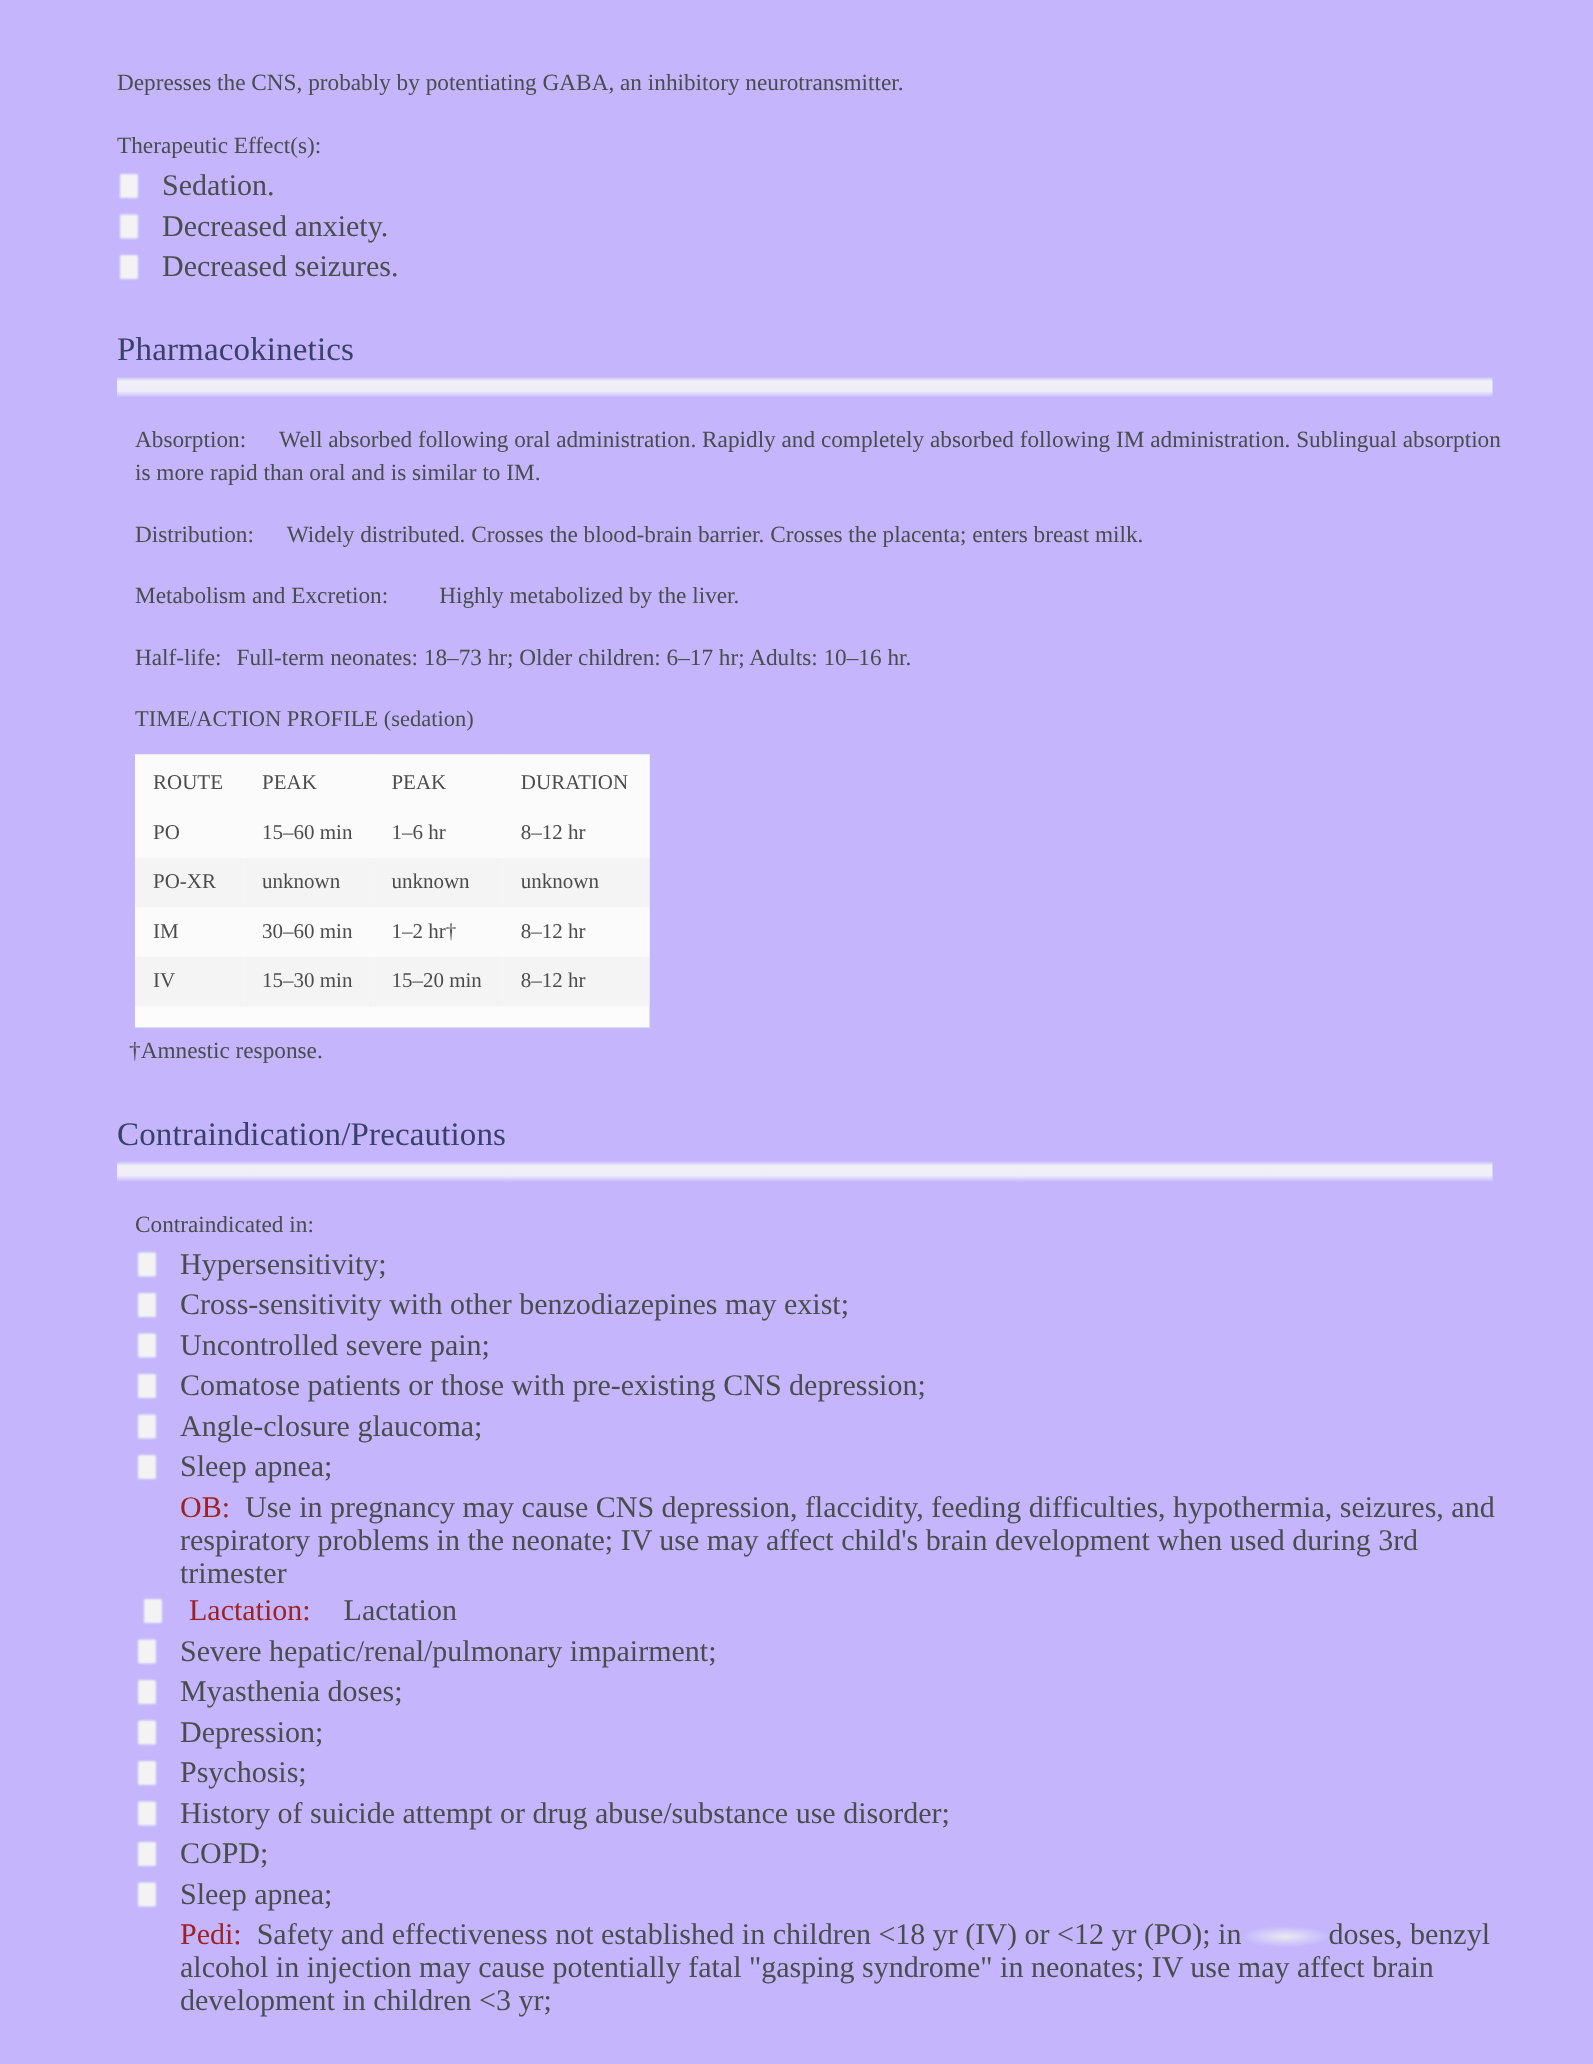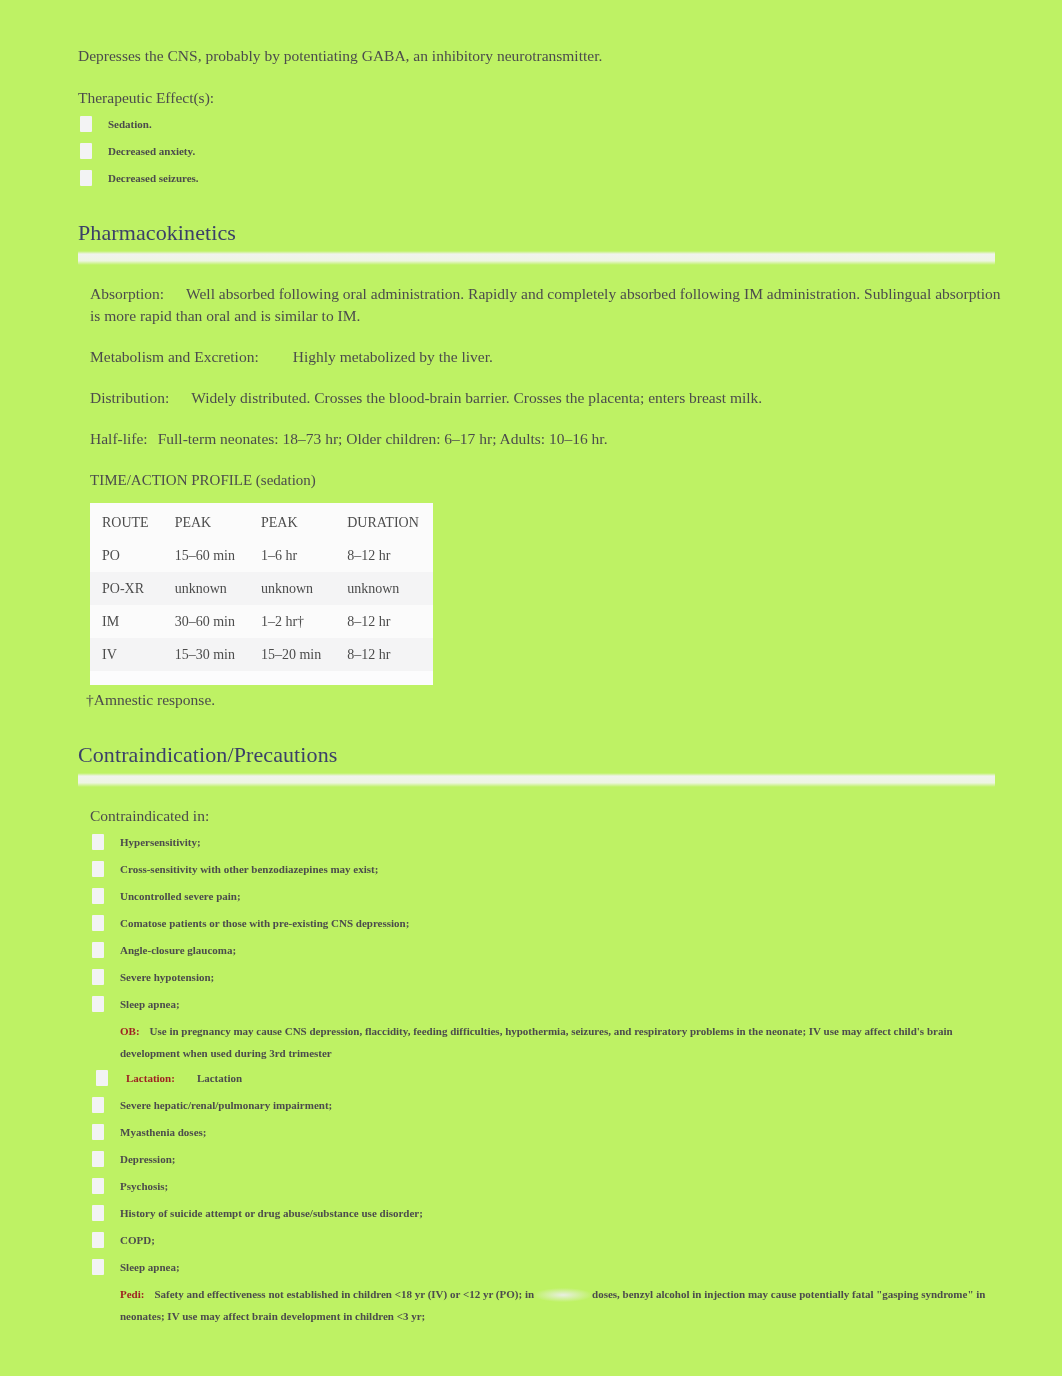--- a/index.html
+++ b/index.html
@@ -12,21 +12,21 @@
     width: 1062px;
     height: 1376px;
     font-family: "Liberation Serif", "DejaVu Serif", serif;
     color: #4a4a4a;
     -webkit-font-smoothing: antialiased;
   }
   .page {
     position: relative;
     width: 1062px;
     height: 1376px;
-    background: #bef264;
+    background: #c4b5fd;
     overflow: hidden;
   }
 
   
   .para {
     font-size: 15.5px;
     line-height: 22px;
     color: #4c4c4c;
     margin: 0;
   }
@@ -61,26 +61,25 @@
   }
 
   
   ul.bl {
     list-style: none;
     margin: 0;
     padding: 0;
   }
   ul.bl > li {
     position: relative;
-    font-size: 11px;
+    font-size: 20px;
     line-height: 22px;
     color: #4c4c4c;
     padding: 0 0 0 30px;
     margin: 0 0 5px 0;
-    font-weight: bold;
   }
   ul.bl > li .bullet {
     position: absolute;
     left: 2px;
     top: 3px;
     width: 12px;
     height: 16px;
     background: #f3f3f4;
     border-radius: 1px;
     filter: blur(0.6px);
@@ -184,25 +183,25 @@
       <h2 class="section-head" style="margin-left:0px;">Pharmacokinetics</h2>
       <div class="section-rule"></div>
 
       <div class="indent">
 
         <p class="para block" style="margin-bottom:19px;">
           <span>Absorption:</span><span class="sp-xwide"></span><span>Well absorbed following oral administration. Rapidly and completely absorbed following IM administration. Sublingual absorption is more rapid than oral and is similar to IM.</span>
         </p>
 
         <p class="para block" style="margin-bottom:19px;">
+          <span>Distribution:</span><span class="sp-xwide"></span><span>Widely distributed. Crosses the blood-brain barrier. Crosses the placenta; enters breast milk.</span>
+        </p>
+
+        <p class="para block" style="margin-bottom:19px;">
           <span>Metabolism and Excretion:</span><span class="sp-gap" style="width:34px;"></span><span>Highly metabolized by the liver.</span>
-        </p>
-
-        <p class="para block" style="margin-bottom:19px;">
-          <span>Distribution:</span><span class="sp-xwide"></span><span>Widely distributed. Crosses the blood-brain barrier. Crosses the placenta; enters breast milk.</span>
         </p>
 
         <p class="para block" style="margin-bottom:19px;">
           <span>Half-life:</span><span class="sp-wide"></span><span>Full-term neonates: 18–73 hr; Older children: 6–17 hr; Adults: 10–16 hr.</span>
         </p>
 
         <p class="tap-title">TIME/ACTION PROFILE (sedation)</p>
 
         <div class="tap-wrap">
           <table class="tap">
@@ -271,24 +270,20 @@
           <li>
             <span class="bullet"></span>
             <span>Comatose patients or those with pre-existing CNS depression;</span>
           </li>
           <li>
             <span class="bullet"></span>
             <span>Angle-closure glaucoma;</span>
           </li>
           <li>
             <span class="bullet"></span>
-            <span>Severe hypotension;</span>
-          </li>
-          <li>
-            <span class="bullet"></span>
             <span>Sleep apnea;</span>
           </li>
           <li class="hang" style="margin-bottom:3px;">
             <span class="lbl-red">OB:</span><span class="sp-wide"></span><span>Use in pregnancy may cause CNS depression, flaccidity, feeding difficulties, hypothermia, seizures, and respiratory problems in the neonate; IV use may affect child's brain development when used during 3rd trimester</span>
           </li>
           <li style="padding-left:36px;">
             <span class="bullet" style="left:6px;"></span>
             <span class="lbl-red">Lactation:</span><span class="sp-xwide"></span><span>Lactation</span>
           </li>
         </ul>

